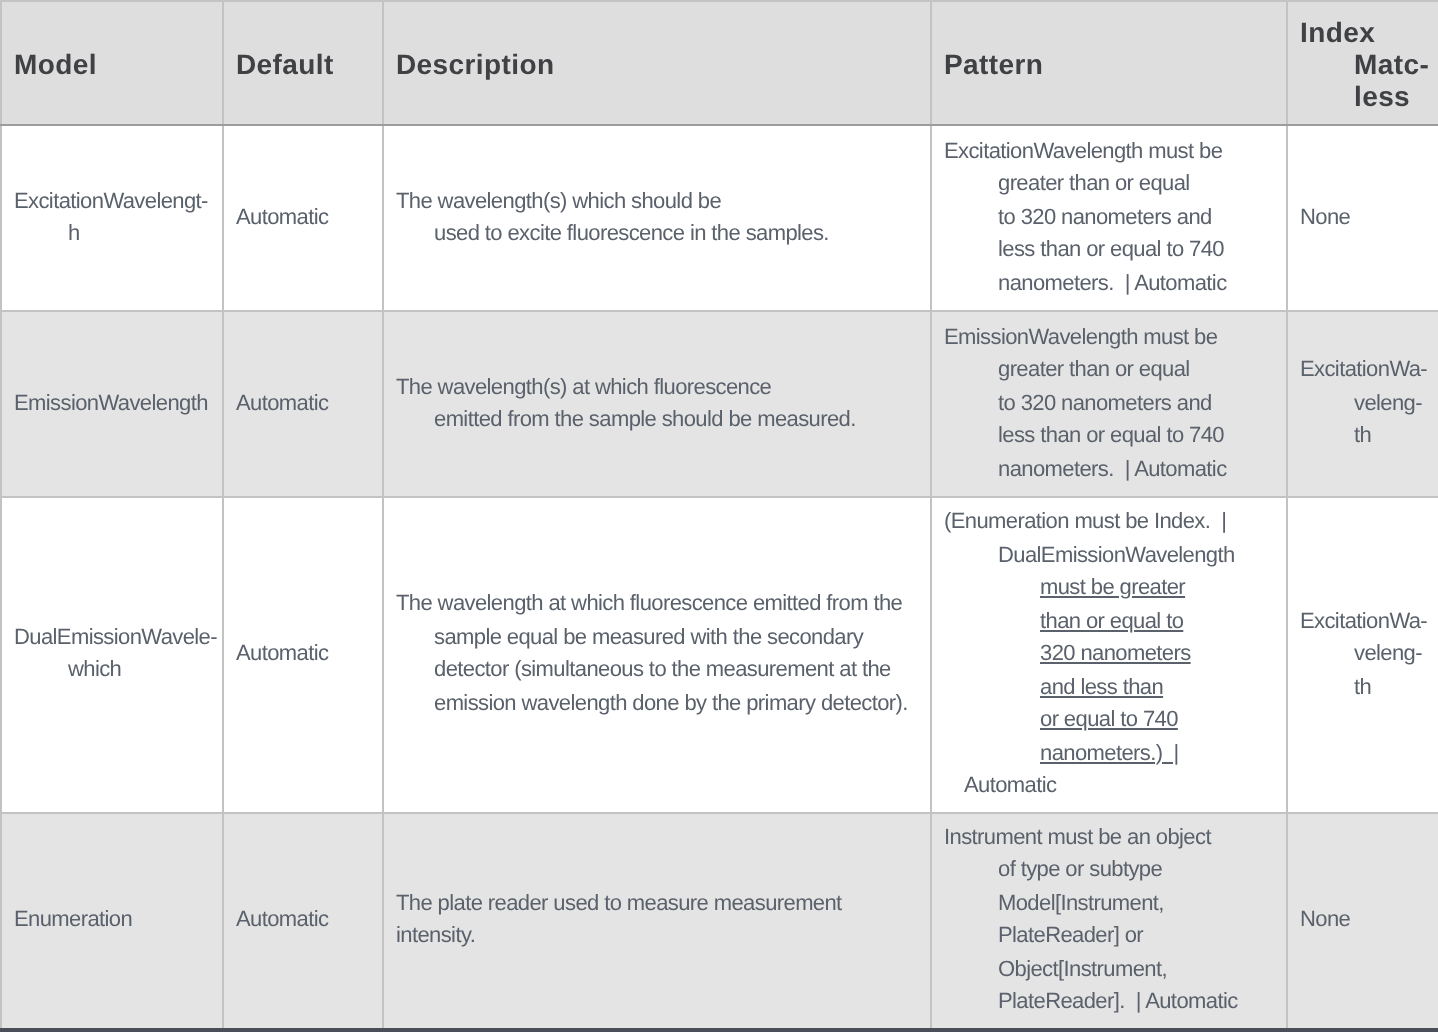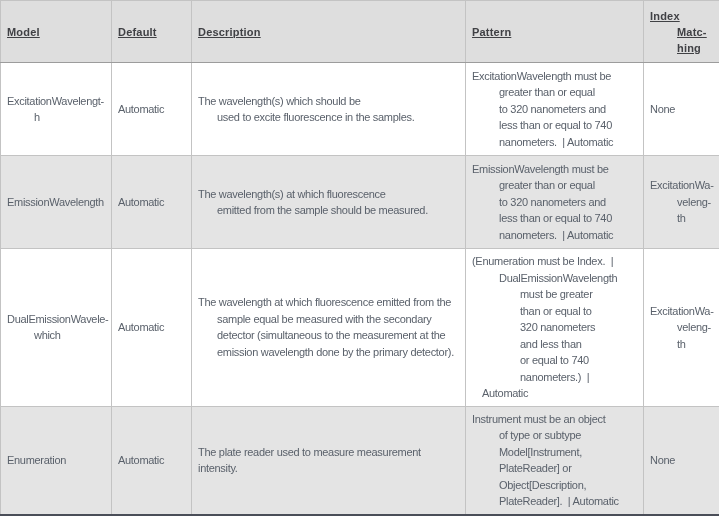--- a/index.html
+++ b/index.html
@@ -34,45 +34,44 @@
     text-align: left;
     padding: 4px 4px 4px 6px;
     overflow: hidden;
     box-sizing: border-box;
   }
   thead tr { height: 62px; }
   th {
     background: var(--header_bg, #dedede);
     color: var(--header_text, #404145);
     font-weight: bold;
-    font-size: 11px;
+    font-size: 14px;
     letter-spacing: 0.2px;
     line-height: 16px;
     border-bottom: 1px solid var(--outer_border, #9c9c9c);
-    text-decoration: underline;
   }
   td {
     font-size: 11px;
     letter-spacing: -0.3px;
     color: var(--body_text, #5a616b);
     line-height: 16.5px;
   }
   tbody tr.r0 { height: 93px; }
   tbody tr.r1 { height: 93px; }
   tbody tr.r2 { height: 157px; }
   tbody tr.r3 { height: 105px; }
   tbody tr.alt td { background: var(--alt_row_bg, #e4e4e4); }
   tbody tr:not(.alt) td { background: var(--row_bg, #ffffff); }
 
   .line { white-space: pre-wrap; }
   .ind0 { padding-left: 0; }
   .ind1 { padding-left: 10px; }
   .ind2 { padding-left: 19px; }
   .ind3 { padding-left: 27px; }
-  .ind4 { padding-left: 48px; }
+  .ind4 { padding-left: 48px; text-decoration: underline; }
 </style>
 </head>
 <body>
 
 <div class="page">
   <table class="doc-table">
     <colgroup>
       <col class="c-name">
       <col class="c-default">
       <col class="c-desc">
@@ -81,21 +80,21 @@
     </colgroup>
     <thead>
       <tr class="header-row">
         <th>Model</th>
         <th>Default</th>
         <th>Description</th>
         <th>Pattern</th>
         <th>
             <div class="line ind0">Index</div>
             <div class="line ind3">Matc-</div>
-            <div class="line ind3">hing</div>
+            <div class="line ind3">less</div>
           </th>
       </tr>
     </thead>
     <tbody>
       <tr class="r0">
         <td class="name-cell">
             <div class="line ind0">ExcitationWavelengt-</div>
             <div class="line ind3">h</div>
           </td>
         <td class="default-cell">
@@ -179,21 +178,21 @@
             <div class="line ind0">Automatic</div>
           </td>
         <td class="desc-cell">
             <div class="line ind0">The plate reader used to measure measurement intensity.</div>
           </td>
         <td class="pattern-cell">
             <div class="line ind0">Instrument must be an object</div>
             <div class="line ind3">of type or subtype</div>
             <div class="line ind3">Model[Instrument,</div>
             <div class="line ind3">PlateReader] or</div>
-            <div class="line ind3">Object[Description,</div>
+            <div class="line ind3">Object[Instrument,</div>
             <div class="line ind3">PlateReader].  | Automatic</div>
           </td>
         <td class="index-cell">
             <div class="line ind0">None</div>
           </td>
       </tr>
     </tbody>
   </table>
 </div>
 

